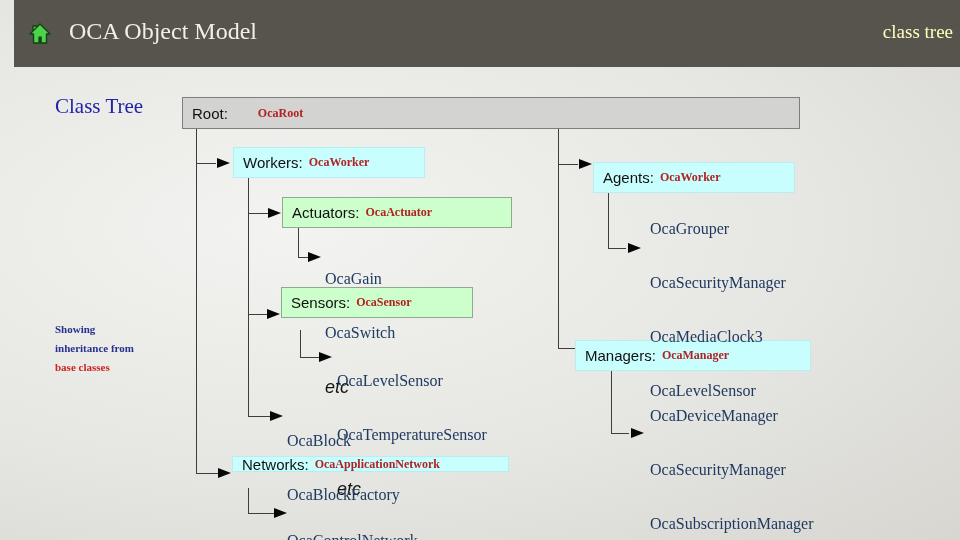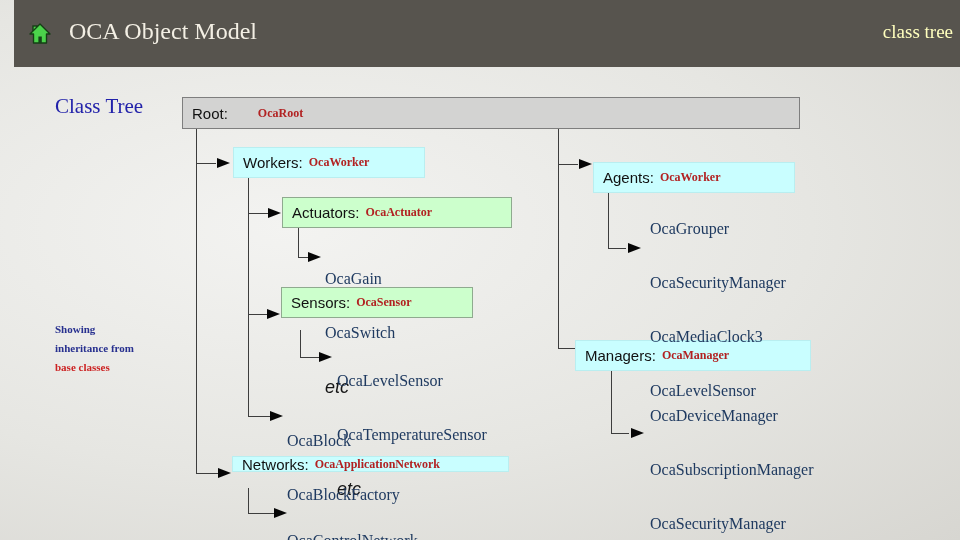--- a/index.html
+++ b/index.html
@@ -163,22 +163,22 @@
     <div>OcaGrouper</div>
     <div>OcaSecurityManager</div>
     <div>OcaMediaClock3</div>
     <div>OcaLevelSensor</div>
     
     
   </div>
 
   <div class="sublist" style="left:650px;top:371px">
     <div>OcaDeviceManager</div>
+    <div>OcaSecurityManager</div>
     <div>OcaSubscriptionManager</div>
-    <div>OcaSecurityManager</div>
     
     
     
     
     
   </div>
 
 </div>
 
 </body></html>

